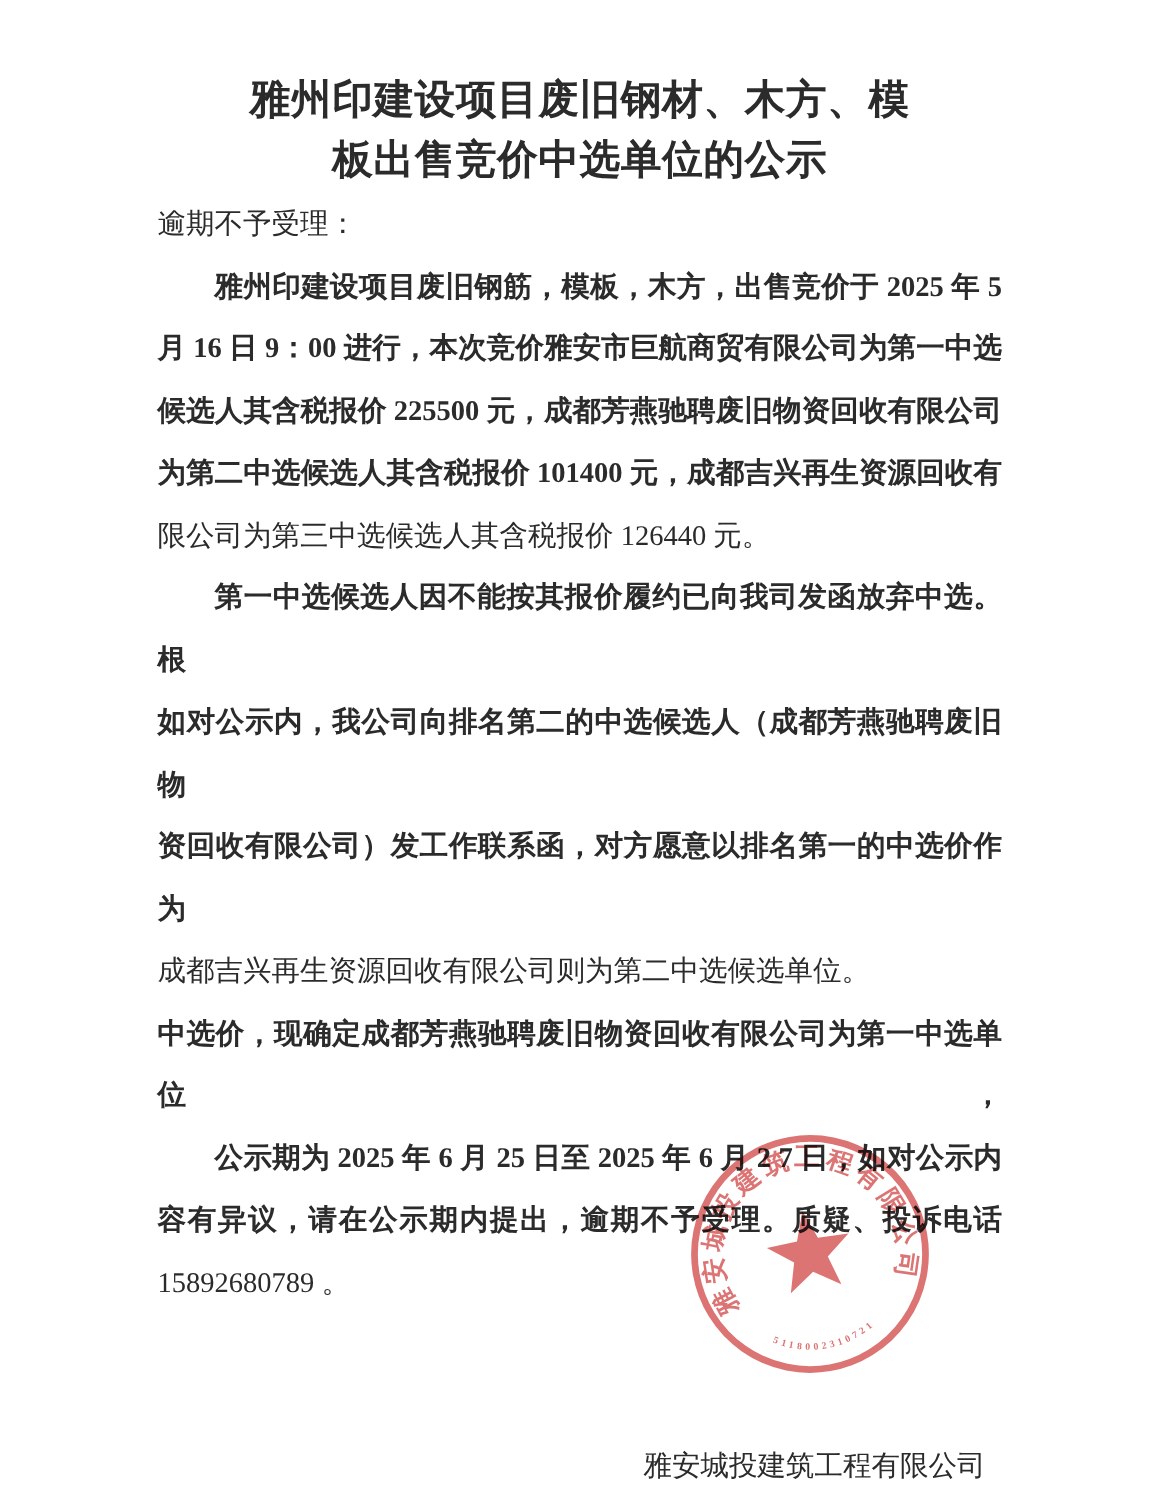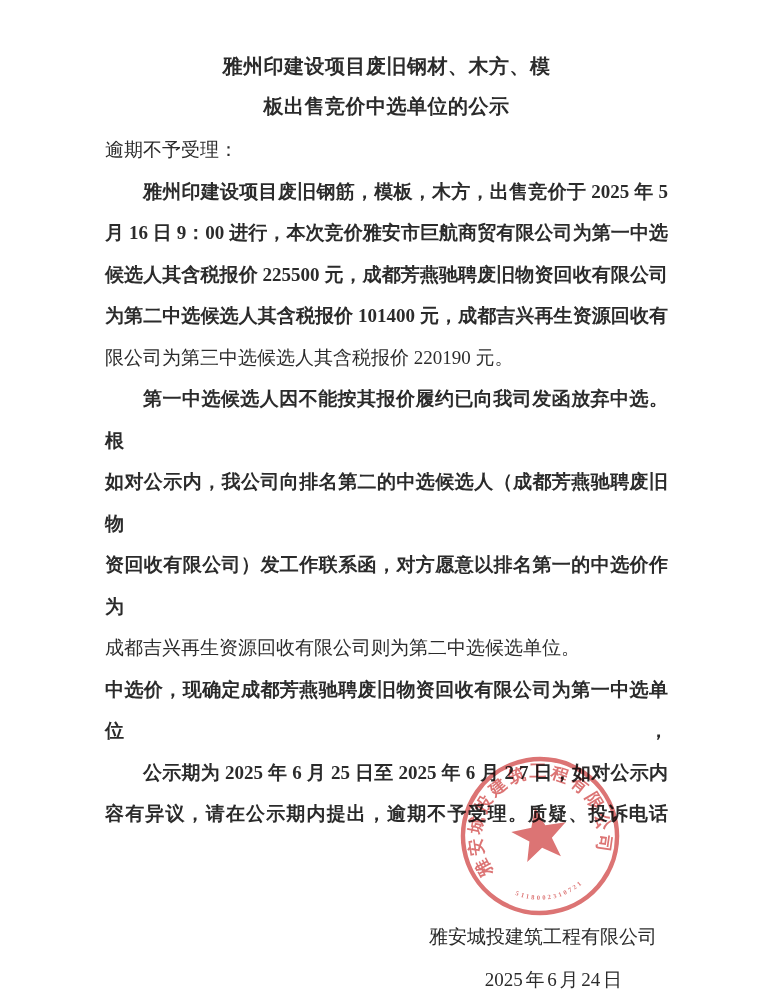--- a/index.html
+++ b/index.html
@@ -10,21 +10,21 @@
     background: #ffffff;
     color: #2b2b2b;
     font-family: "Liberation Serif", "DejaVu Serif", serif;
     overflow: hidden;
     margin: 0 auto;
   }
   .title {
     padding-top: 46px;
     text-align: center;
     font-weight: bold;
-    font-size: 20px;
+    font-size: 27px;
     line-height: 40px;
     letter-spacing: 0.5px;
   }
   .content {
     margin: 3px 105px 0 105px; 
     font-size: 19px;
     line-height: 41.5px;
   }
   .line { white-space: nowrap; }
   .line.fill {
@@ -70,34 +70,35 @@
   </div>
 
   <div class="content">
     <div class="line">逾期不予受理：</div>
 
     <div>
       <div class="line fill indent">雅州印建设项目废旧钢筋，模板，木方，出售竞价于 2025 年 5</div>
       <div class="line fill">月 16 日 9：00 进行，本次竞价雅安市巨航商贸有限公司为第一中选</div>
       <div class="line fill">候选人其含税报价 225500 元，成都芳燕驰聘废旧物资回收有限公司</div>
       <div class="line fill">为第二中选候选人其含税报价 101400 元，成都吉兴再生资源回收有</div>
-      <div class="line">限公司为第三中选候选人其含税报价 220190 元。</div>
+      <div class="line">限公司为第三中选候选人其含税报价 126440 元。</div>
     </div>
 
     <div>
       <div class="line fill indent">第一中选候选人因不能按其报价履约已向我司发函放弃中选。根</div>
       <div class="line fill">如对公示内，我公司向排名第二的中选候选人（成都芳燕驰聘废旧物</div>
       <div class="line fill">资回收有限公司）发工作联系函，对方愿意以排名第一的中选价作为</div>
       <div class="line">成都吉兴再生资源回收有限公司则为第二中选候选单位。</div>
       <div class="line fill">中选价，现确定成都芳燕驰聘废旧物资回收有限公司为第一中选单位，</div>
     </div>
 
     <div>
       <div class="line fill indent">公示期为 2025 年 6 月 25 日至 2025 年 6 月 2 7 日，如对公示内</div>
       <div class="line fill">容有异议，请在公示期内提出，逾期不予受理。质疑、投诉电话</div>
+      <div class="line">15892680789 。</div>
     </div>
 
     <div class="signature">
       <div class="sig-company">雅安城投建筑工程有限公司</div>
       <div class="sig-date">2025 年 6 月 24 日</div>
     </div>
   </div>
 
   <svg class="seal" viewBox="0 0 170 170" xmlns="http://www.w3.org/2000/svg">
     <circle cx="85" cy="85" r="77" fill="none" stroke="#d65b5b" stroke-width="4.5"></circle>

